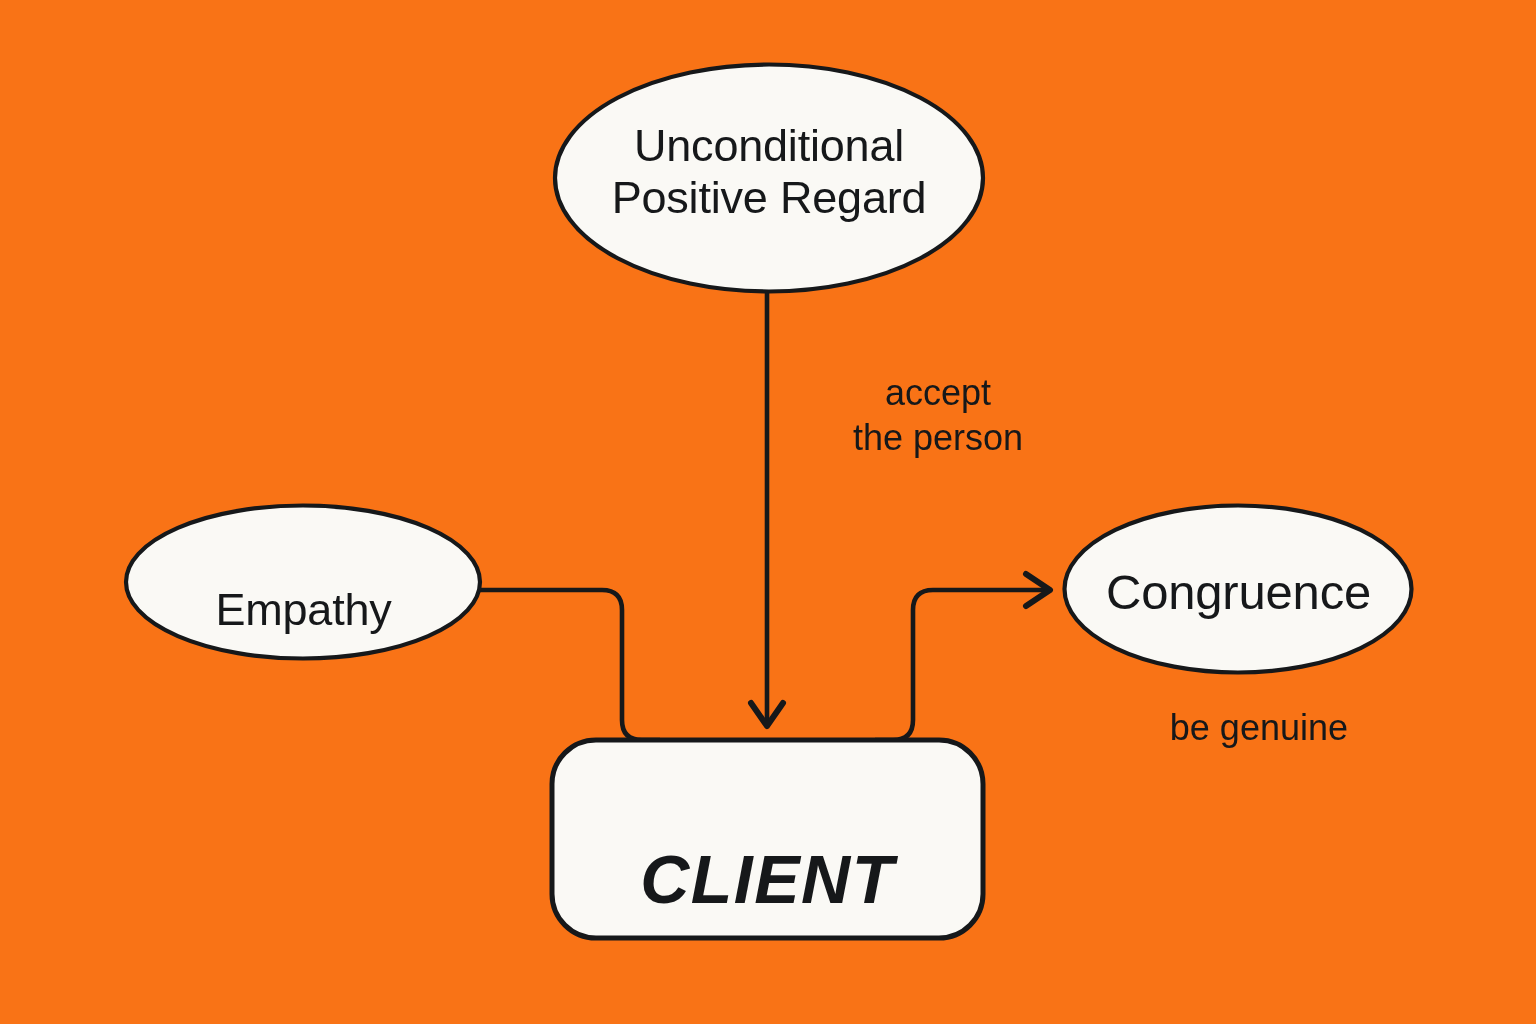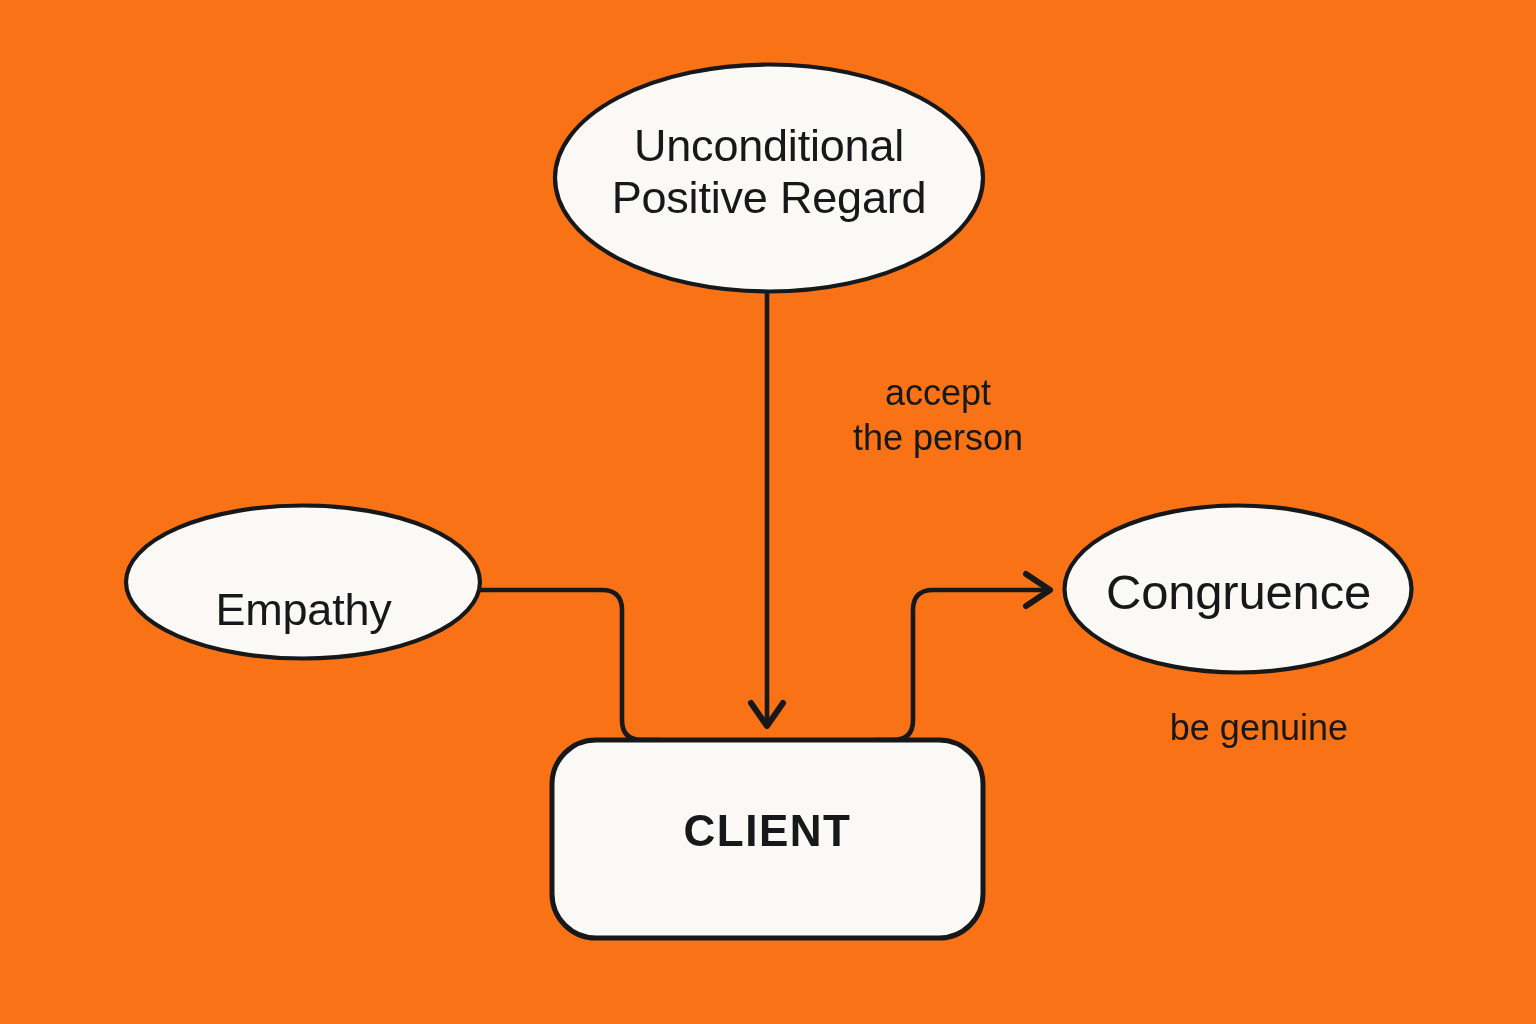--- a/index.html
+++ b/index.html
@@ -75,25 +75,26 @@
     font-size: 45px;
   }
   .label-congruence {
     left: 1065px;
     top: 564px;
     width: 347px;
     font-size: 49px;
   }
   .label-client {
     left: 552px;
-    top: 805px;
+    top: 840px;
     width: 431px;
-    font-size: 44px;
+    font-size: 68px;
     font-weight: 700;
     letter-spacing: 1.5px;
+    font-style: italic;
   }
   .edge-label {
     position: absolute;
     text-align: center;
     color: #16181a;
     font-size: 36px;
     line-height: 1.25;
     white-space: pre-line;
     user-select: none;
   }

